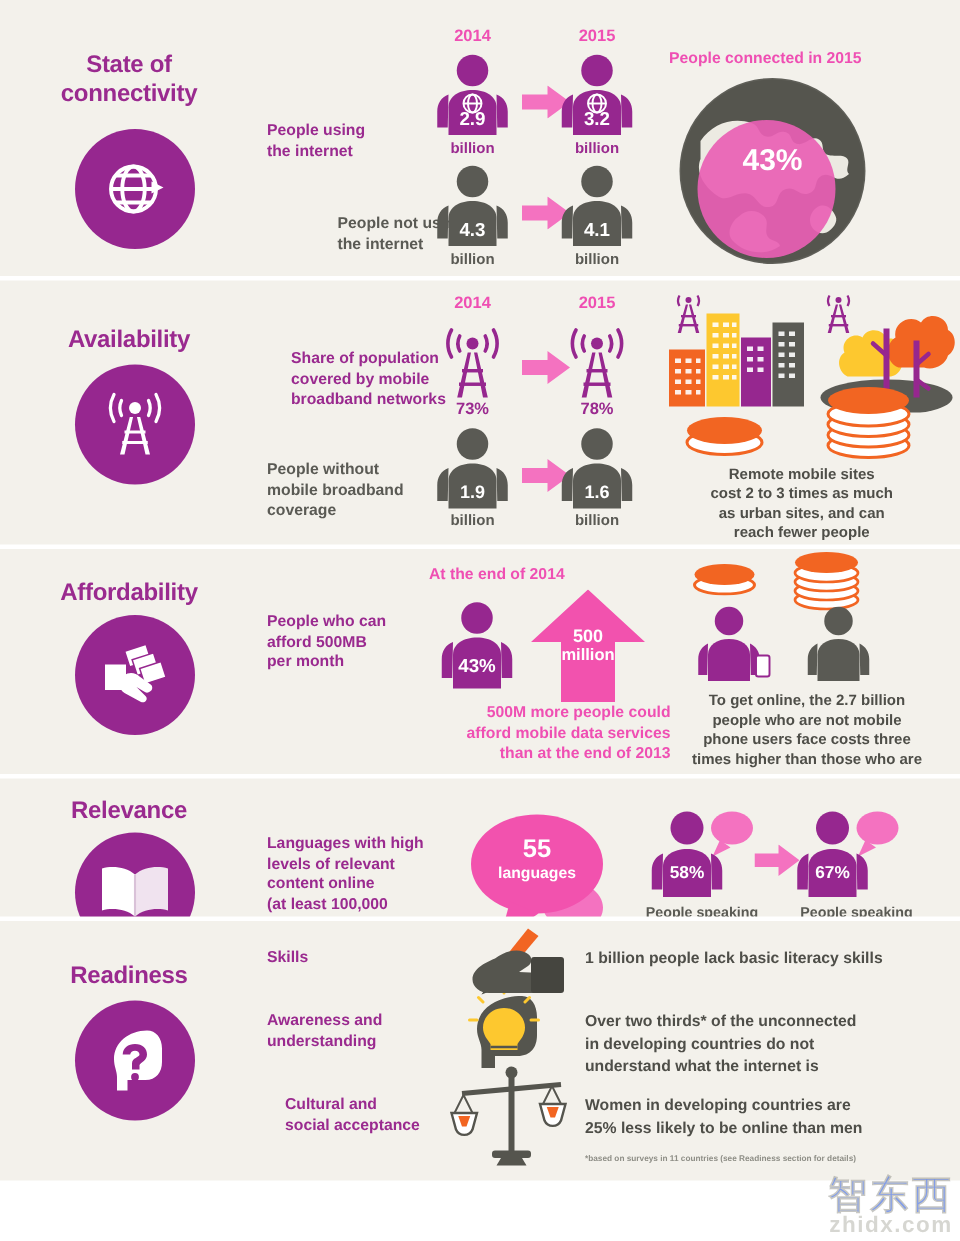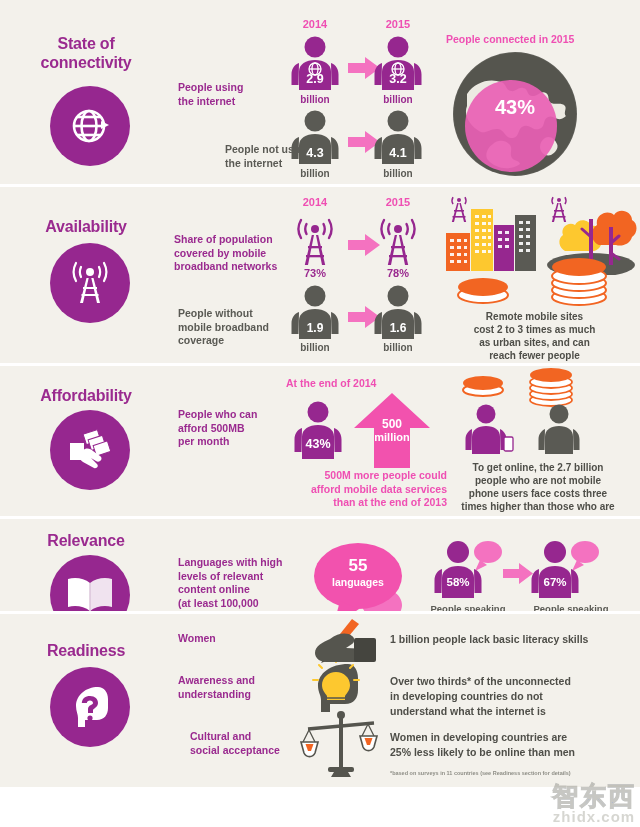--- a/index.html
+++ b/index.html
@@ -53,21 +53,21 @@
   .footnote { color:#8e8e86; font-weight:bold; font-size:5.5px; }
 
   .abs { position:absolute; }
   .ctr { text-align:center; }
 
   
   .wm {
     position:absolute; right:4px; bottom:2px;
     text-align:center; opacity:.55; pointer-events:none;
   }
-  .wm-cn { font-size:26px; font-weight:bold; color:#1d4ed8;
+  .wm-cn { font-size:26px; font-weight:normal; color:#1d4ed8;
            -webkit-text-stroke:1px #9b9b93; letter-spacing:2px;
            font-family:"DejaVu Sans", sans-serif; }
   .wm-en { font-size:15px; font-weight:bold; color:#b6b6ad; letter-spacing:1px; margin-top:-6px;}
 </style>
 </head>
 <body>
 
 <div class="section sec1">
 
   <div class="leftcol">
@@ -191,21 +191,21 @@
           <path d="M39 5a19 19 0 010 18"></path>
       </g>
       <g fill="#fff">
         <path d="M21.5 20h2.2L18 45h-3zM28.5 20h-2.2L32 45h3z"></path>
         <rect x="18" y="29" width="14" height="2"></rect>
           <rect x="16.5" y="36" width="17" height="2"></rect>
       </g>
     </svg>
   </div>
 
-  <div class="abs lbl-purple" style="left:174px;top:46px;width:110px;white-space:pre-line;">Share of population
+  <div class="abs lbl-purple" style="left:194px;top:46px;width:110px;white-space:pre-line;">Share of population
 covered by mobile
 broadband networks</div>
   <div class="abs lbl-gray" style="left:178px;top:120px;width:105px;white-space:pre-line;">People without
 mobile broadband
 coverage</div>
 
   <div class="abs ctr yr" style="left:285px;top:9px;width:60px;">2014</div>
   <div class="abs ctr yr" style="left:368px;top:9px;width:60px;">2015</div>
 
   <div class="abs" style="left:288px;top:24px;">
@@ -542,21 +542,21 @@
 
   <div class="sec-title abs" style="top:27px;left:11px;width:150px;">Readiness</div>
   <div class="badge abs" style="left:50px;top:53px;width:80px;height:80px;">
     <svg width="52" height="52" viewBox="0 0 52 52">
       <path d="M34 6C22 6 12 14 12 25c0 5 2 8 2 12v9h7v-7h12c7 0 11-5 11-12V18c0-7-4-12-10-12z" fill="#fff"></path>
       <path d="M26 15c5 0 8 3 8 7 0 4-4 5-5 7v3h-5v-4c0-4 5-4 5-6 0-1.5-1.3-2.5-3-2.5-1.8 0-3 1-3.2 2.5h-5c.2-4.5 3.6-7 8.2-7z" fill="#96278f"></path>
       <circle cx="26" cy="37" r="2.6" fill="#96278f"></circle>
     </svg>
   </div>
 
-  <div class="abs lbl-purple" style="left:178px;top:18px;width:120px;white-space:pre-line;">Women</div>
+  <div class="abs lbl-purple" style="left:178px;top:18px;width:120px;white-space:pre-line;">Skills</div>
   <div class="abs" style="left:300px;top:4px;">
     <svg width="80" height="48" viewBox="0 0 80 48">
       <path d="M52 1l7 5-26 31-8 2 3-8z" fill="#f26522"></path>
       <path d="M25 39l-4 6 8-3z" fill="#45453f"></path>
       <path d="M30 21c8-6 17-7 22-3 3 2 3 6 0 8l-6 4 22 1c4 0 6 4 4 7l-4 6H26c-6 0-11-4-11-9 0-7 8-11 15-14z" fill="#55554e"></path>
       <rect x="54" y="20" width="22" height="24" rx="2" fill="#45453f"></rect>
     </svg>
   </div>
   <div class="abs readiness-body" style="left:390px;top:18px;width:250px;white-space:pre-line;">1 billion people lack basic literacy skills</div>
 

